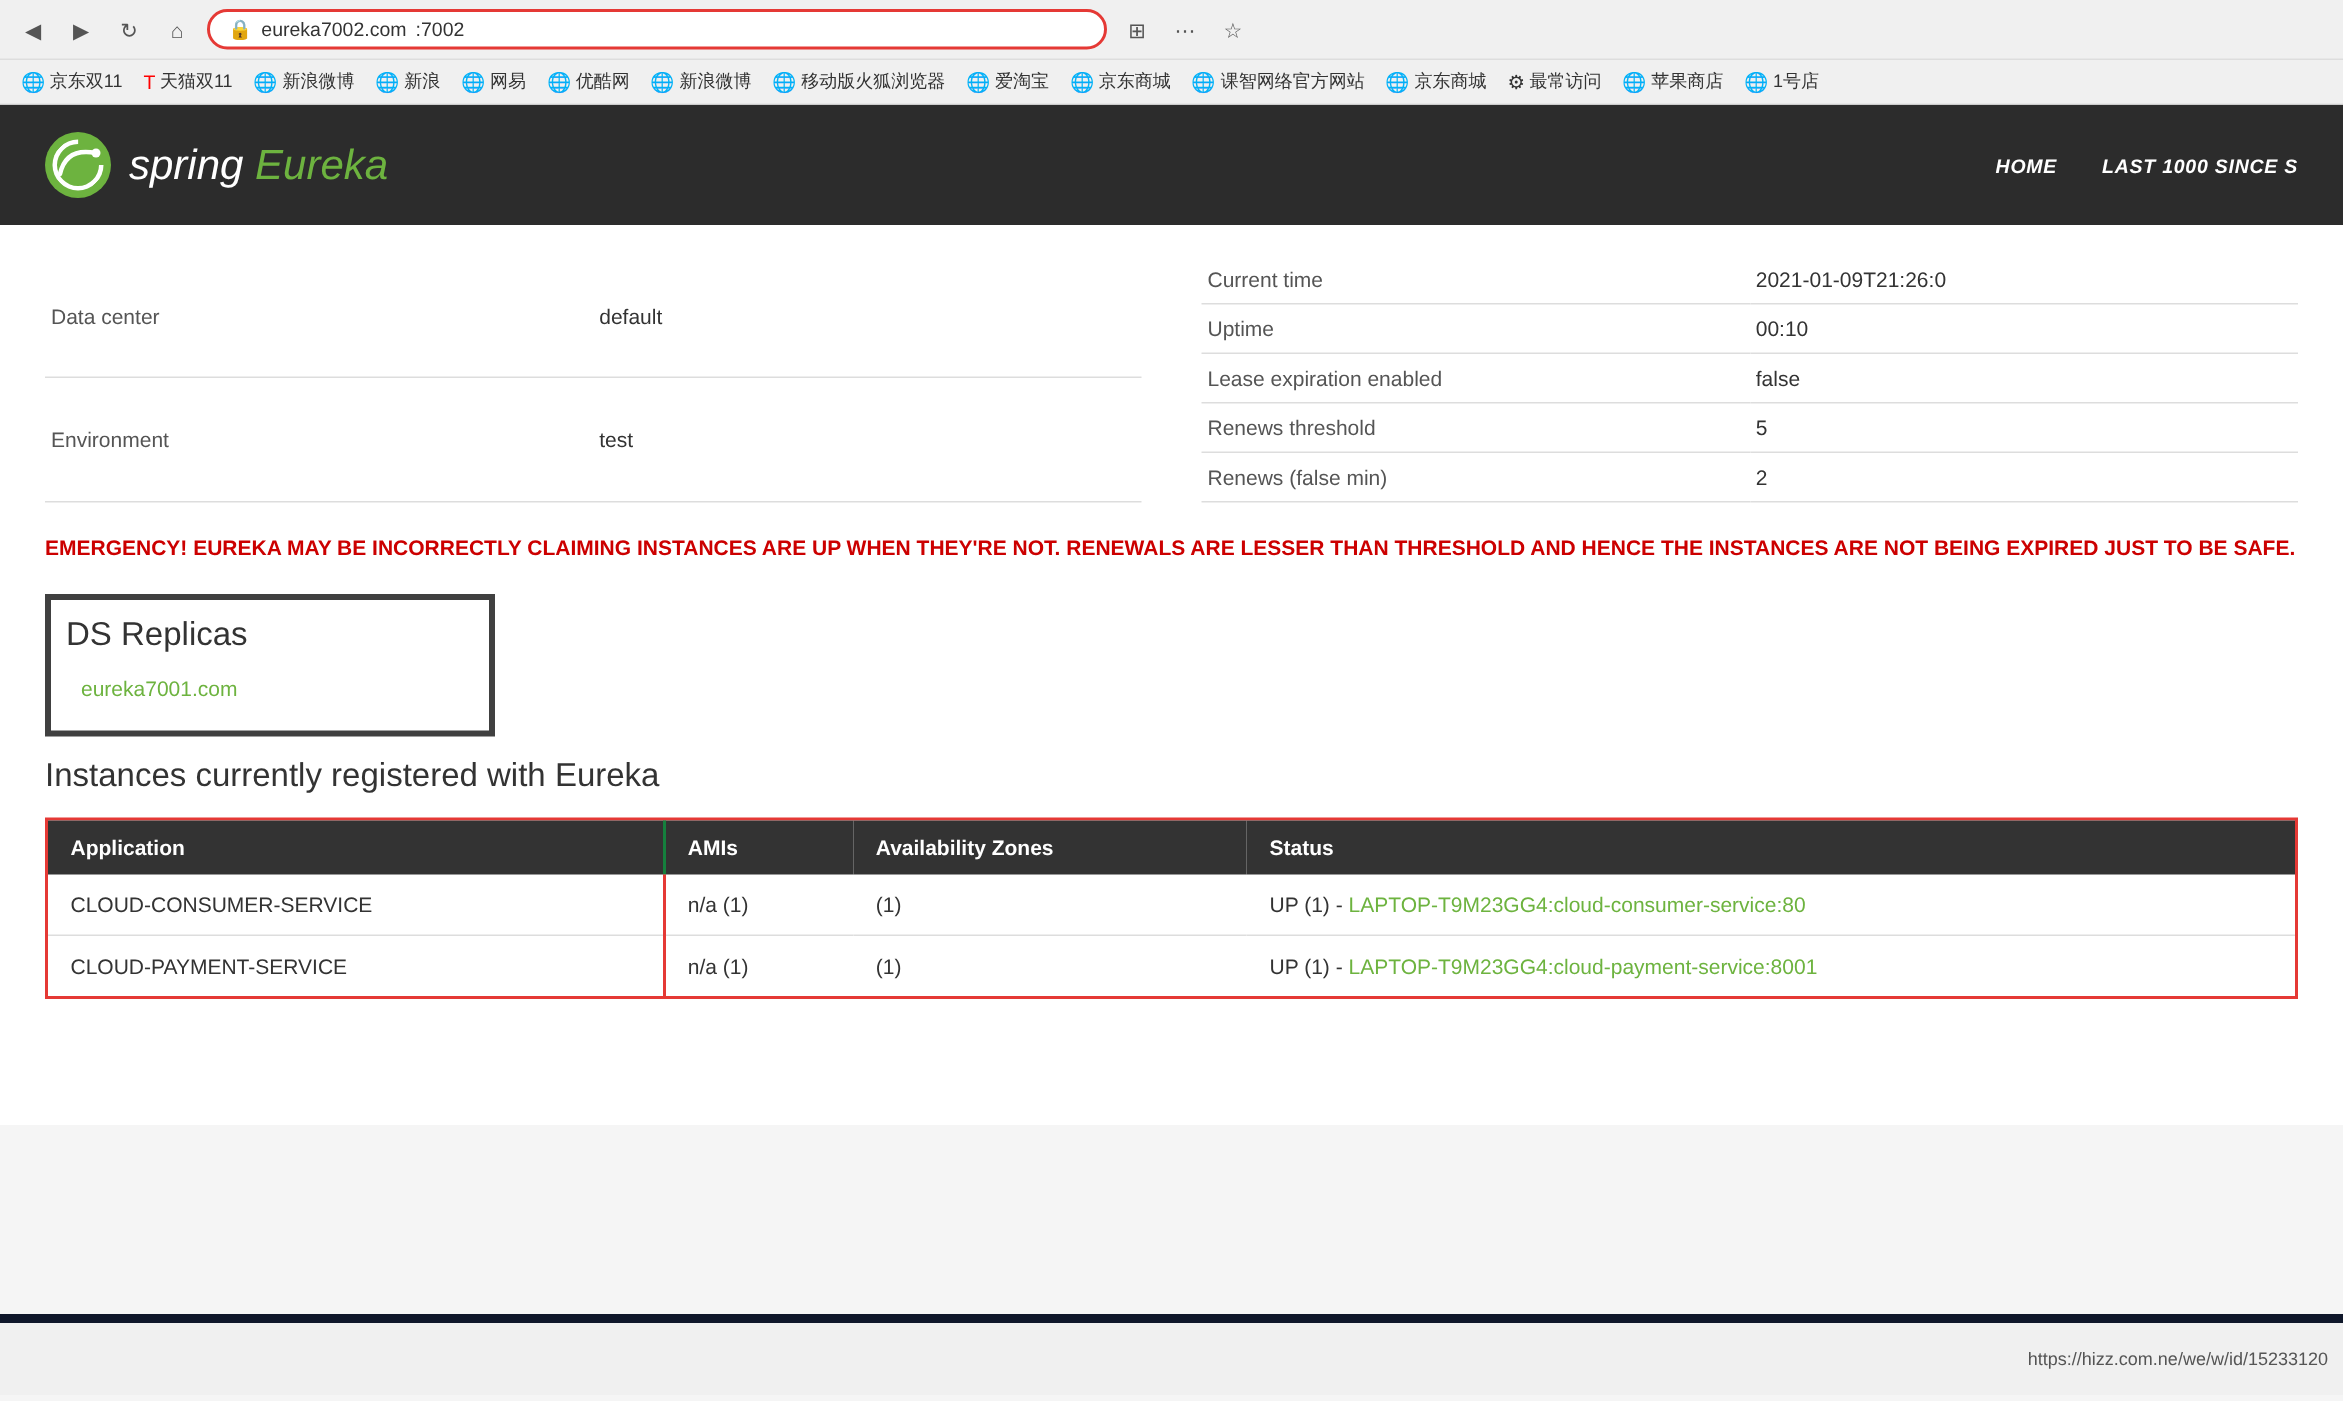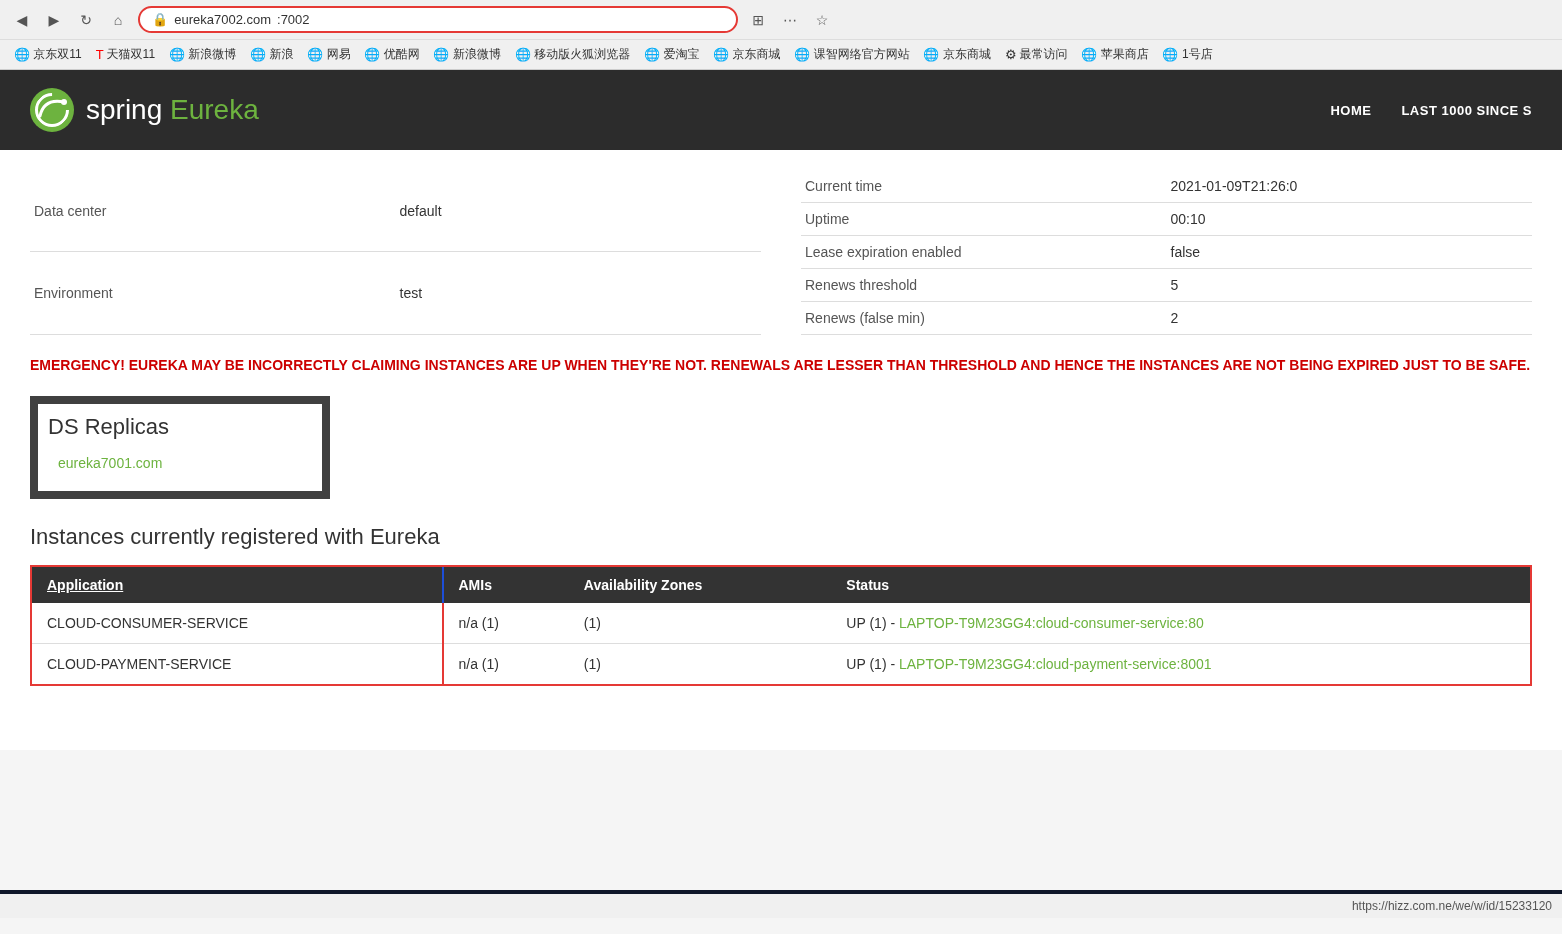--- a/index.html
+++ b/index.html
@@ -56,20 +56,21 @@
     }
     .globe-icon { font-size: 13px; }
 
     
     .site-header {
       background: #2c2c2c;
       padding: 18px 30px;
       display: flex;
       align-items: center;
       justify-content: space-between;
+      font-style: italic;
     }
     .logo-area {
       display: flex;
       align-items: center;
       gap: 12px;
     }
     .logo-icon {
       width: 44px; height: 44px;
       background: #6db33f;
       border-radius: 50%;
@@ -141,24 +142,24 @@
     .emergency-msg {
       color: #cc0000;
       font-weight: bold;
       font-size: 14px;
       margin: 15px 0 20px 0;
       line-height: 1.5;
     }
 
     
     .ds-replicas-box {
-      border: 8px solid #404040;
+      border: 4px solid #404040;
       display: inline-block;
       padding: 10px 20px 20px 10px;
-      margin-bottom: 25px;
+      margin-bottom: 13px;
       min-width: 300px;
     }
     .ds-replicas-title {
       font-size: 22px;
       font-weight: normal;
       margin-bottom: 15px;
       color: #333;
     }
     .ds-replica-link {
       color: #6db33f;
@@ -186,22 +187,21 @@
     .instances-table thead tr {
       background: #333;
       color: white;
     }
     .instances-table thead td {
       padding: 10px 15px;
       font-weight: bold;
       font-size: 14px;
     }
     .instances-table thead td:first-child {
-      border-right: 2px solid #1d4ed8;
-      text-decoration: underline;
+      border-right: 2px solid #15803d;
     }
     .instances-table tbody tr {
       border-bottom: 1px solid #ddd;
     }
     .instances-table tbody tr:last-child {
       border-bottom: none;
       margin-left: 43px;
     }
     .instances-table tbody td {
       padding: 12px 15px;
@@ -211,25 +211,25 @@
       border-right: 2px solid #e53935;
     }
     .instance-link {
       color: #6db33f;
       text-decoration: none;
     }
 
     
     .status-bar {
       position: fixed;
-      bottom: 16px;
+      bottom: 4px;
       width: 100%;
       background: #f0f0f0;
-      border-top: 4px solid #0f172a;
-      padding: 5px 10px;
+      border-top: 6px solid #0f172a;
+      padding: 17px 10px;
       font-size: 12px;
       color: #555;
       display: flex;
       justify-content: space-between;
     }
   </style>
 </head>
 <body>
 
 <div class="browser-chrome">

